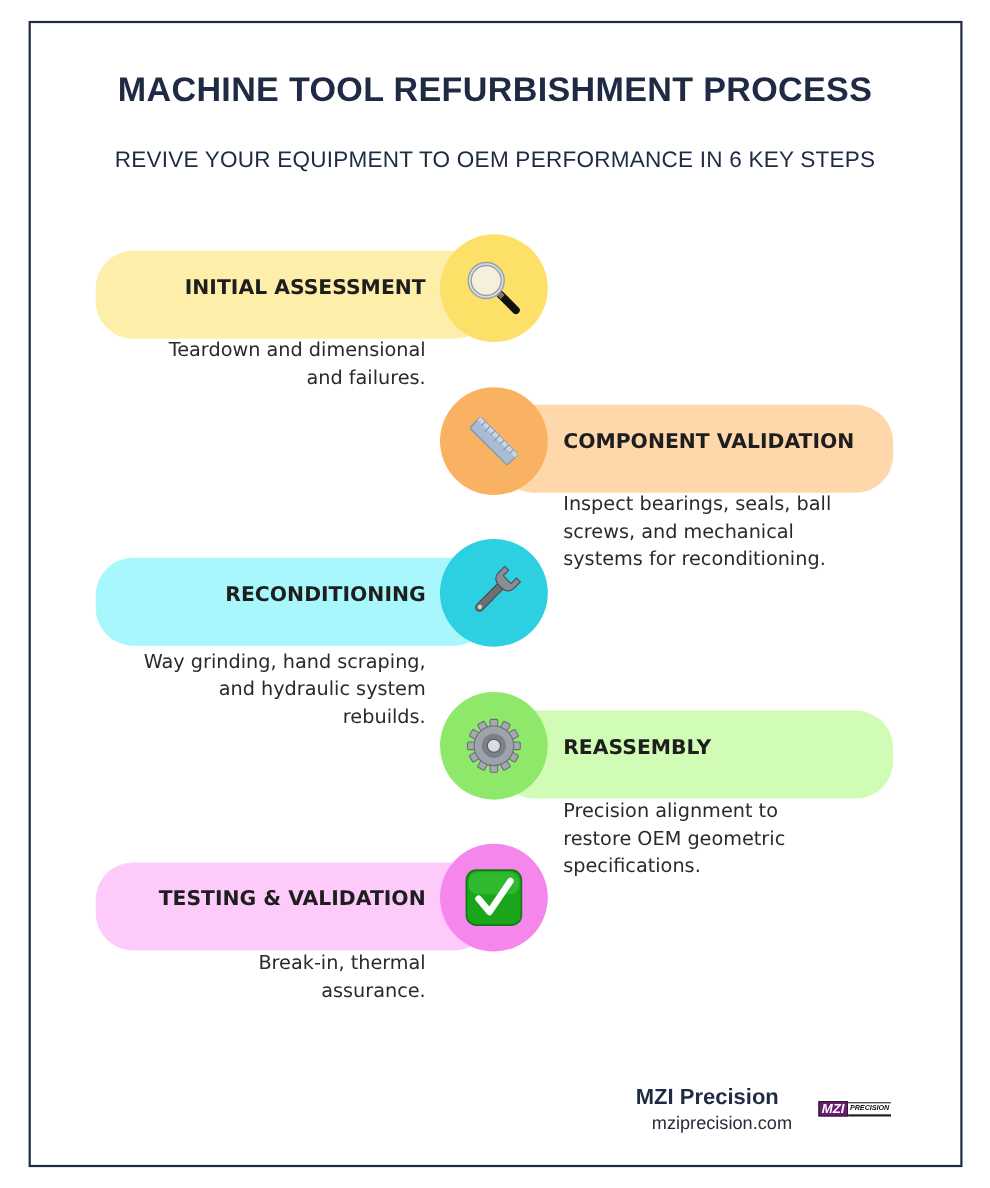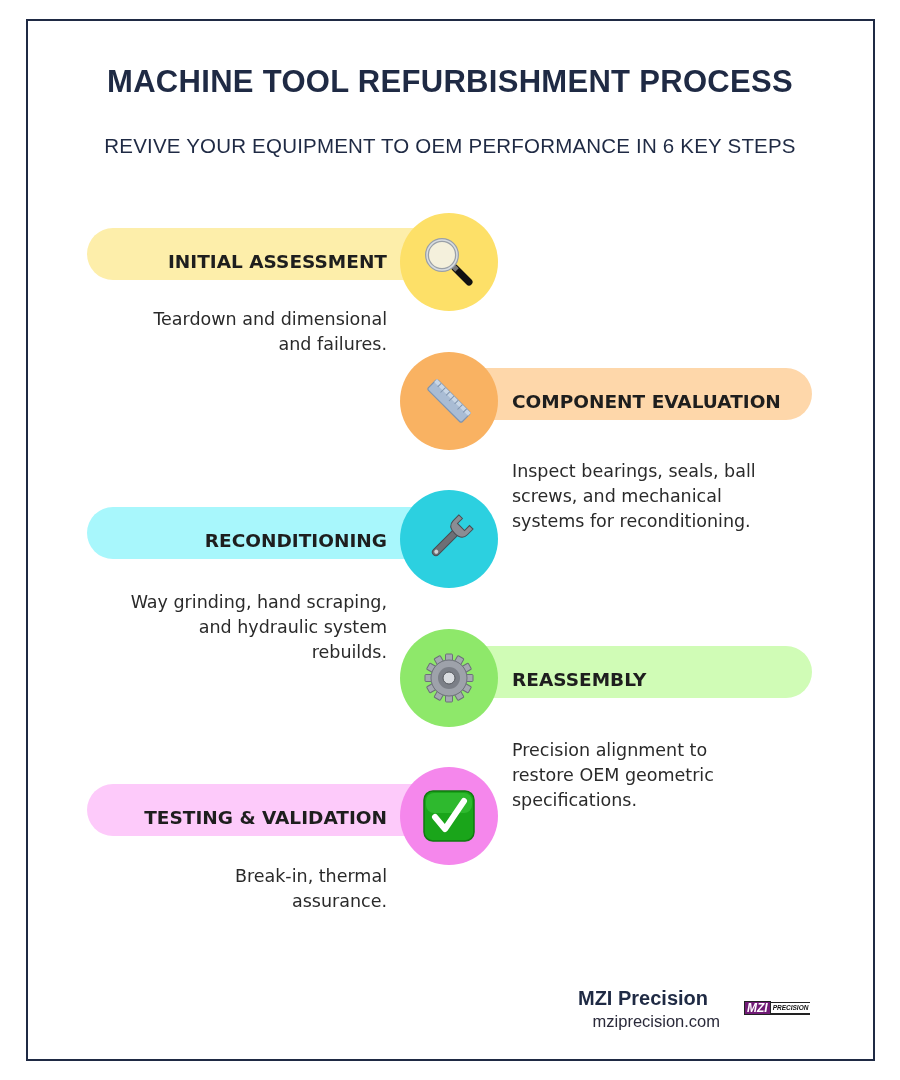--- a/index.html
+++ b/index.html
@@ -1,33 +1,33 @@
 <!DOCTYPE html>
 <html><head>
 <meta charset="utf-8">
 <style>
   html, body { margin:0; padding:0; background:#ffffff; }
   body { width:900px; height:1080px; position:relative; overflow:hidden; font-family:"DejaVu Sans", sans-serif; }
   .frame { position:absolute; left:26px; top:19px; width:845px; height:1038px; border:2.5px solid #1f2a44; box-sizing:content-box; background:#fff; }
   .title { position:absolute; left:0; top:64px; width:900px; text-align:center; font-family:"Liberation Sans", sans-serif; font-weight:700; font-size:31px; letter-spacing:0.3px; color:#1f2a44; }
   .subtitle { position:absolute; left:0; top:134px; width:900px; text-align:center; font-family:"Liberation Sans", sans-serif; font-size:20.5px; color:#1f2a44; letter-spacing:0.2px; }
 
-  .pill { position:absolute; height:52px; border-radius:34px; }
+  .pill { position:absolute; height:80px; border-radius:34px; }
   .pill.left { left:87px; width:360px; }
   .pill.right { left:452px; width:360px; }
   .pill-label { position:absolute; font-family:"DejaVu Sans", sans-serif; font-weight:700; font-size:18.5px; color:#1e1e1e; white-space:nowrap; line-height:68px; }
   .pill.left .pill-label { right:60px; text-align:right; }
   .pill.right .pill-label { left:60px; }
 
   .circle { position:absolute; left:400px; width:98px; height:98px; border-radius:50%; display:flex; align-items:center; justify-content:center; }
   .circle svg { width:56px; height:56px; }
 
   .desc { position:absolute; font-family:"DejaVu Sans", sans-serif; font-size:17.5px; line-height:25px; color:#2a2a2a; }
   .desc.left { right:513px; text-align:right; width:290px; }
-  .desc.right { left:512px; text-align:left; width:290px;margin-top:12px; }
+  .desc.right { left:512px; text-align:left; width:290px; }
 
   .footer-brand { position:absolute; right:192px; top:987px; font-family:"Liberation Sans", sans-serif; font-weight:700; font-size:20px; color:#1f2a44; text-align:right; }
   .footer-url { position:absolute; right:180px; top:1012px; font-family:"Liberation Sans", sans-serif; font-size:16.5px; color:#2a2a3a; text-align:right; }
   .logo { position:absolute; left:744px; top:1001px; width:62px; height:14px; display:flex; align-items:center; }
   .logo .mzi { background:#701a75; color:#fff; font-family:"Liberation Sans", sans-serif; font-weight:700; font-style:italic; font-size:12px; padding:0 2px; line-height:12px; border:1px solid #222; }
   .logo .prec { background:#fff; color:#111; font-family:"Liberation Sans", sans-serif; font-weight:700; font-style:italic; font-size:6.5px; line-height:10px; border-top:1.5px solid #222; border-bottom:2px solid #222; padding:0 2px; }
 </style>
 </head>
 <body>
 
@@ -46,21 +46,21 @@
     <circle cx="21" cy="21" r="15" fill="#f4f0dc" stroke="#9aa0a8" stroke-width="4"></circle>
     <circle cx="21" cy="21" r="15" fill="none" stroke="#d8dde2" stroke-width="1.5"></circle>
   </svg>
 </div>
 <div class="desc left" style="top:307px;">
   <div>Teardown and dimensional</div>
   <div>and failures.</div>
 </div>
 
 <div class="pill right" style="top:368px; background:#fed7aa;">
-  <span class="pill-label">COMPONENT EVALUATION</span>
+  <span class="pill-label">COMPONENT VALIDATION</span>
 </div>
 <div class="circle" style="top:352px; background:#f9b262;">
   <svg viewBox="0 0 56 56">
     <g transform="rotate(45 28 28)">
       <rect x="4" y="21" width="48" height="14" rx="2" fill="#a9bcd4" stroke="#7f94ae" stroke-width="1.2"></rect>
       <rect x="4" y="21" width="48" height="4" fill="#c8d6e6"></rect>
       <g stroke="#7f94ae" stroke-width="1">
         <line x1="10" y1="21" x2="10" y2="26"></line>
           <line x1="16" y1="21" x2="16" y2="28"></line>
         <line x1="22" y1="21" x2="22" y2="26"></line>

